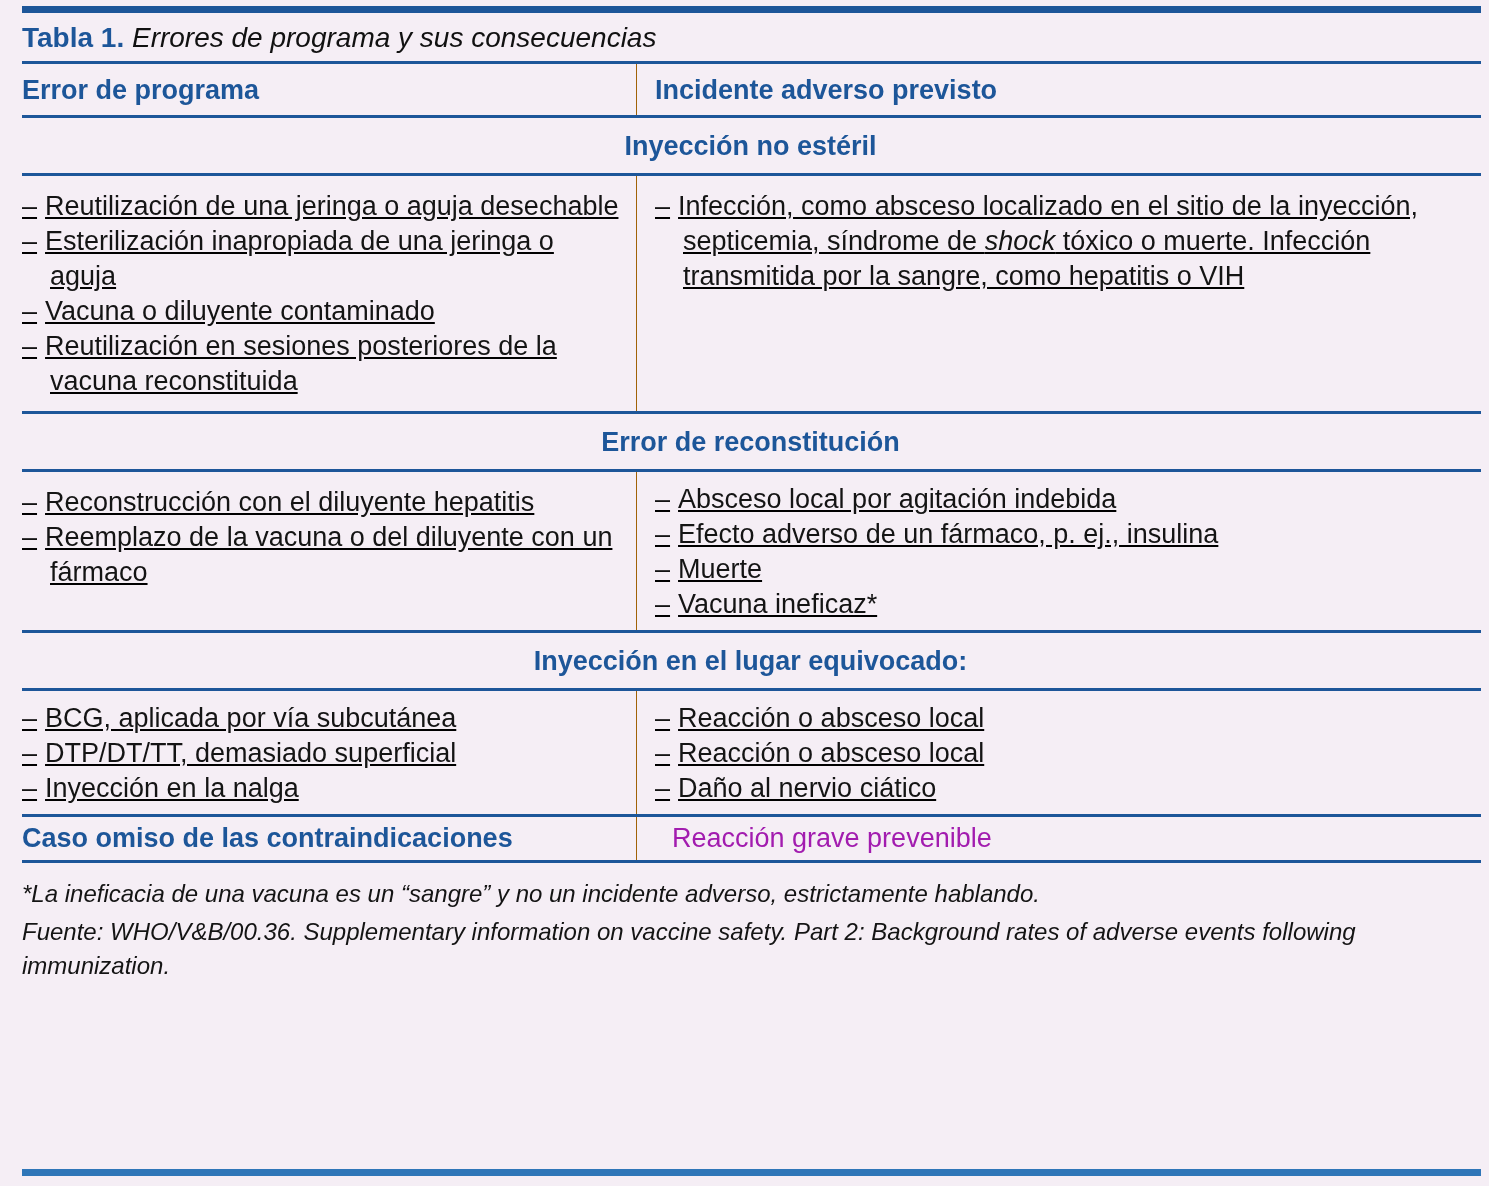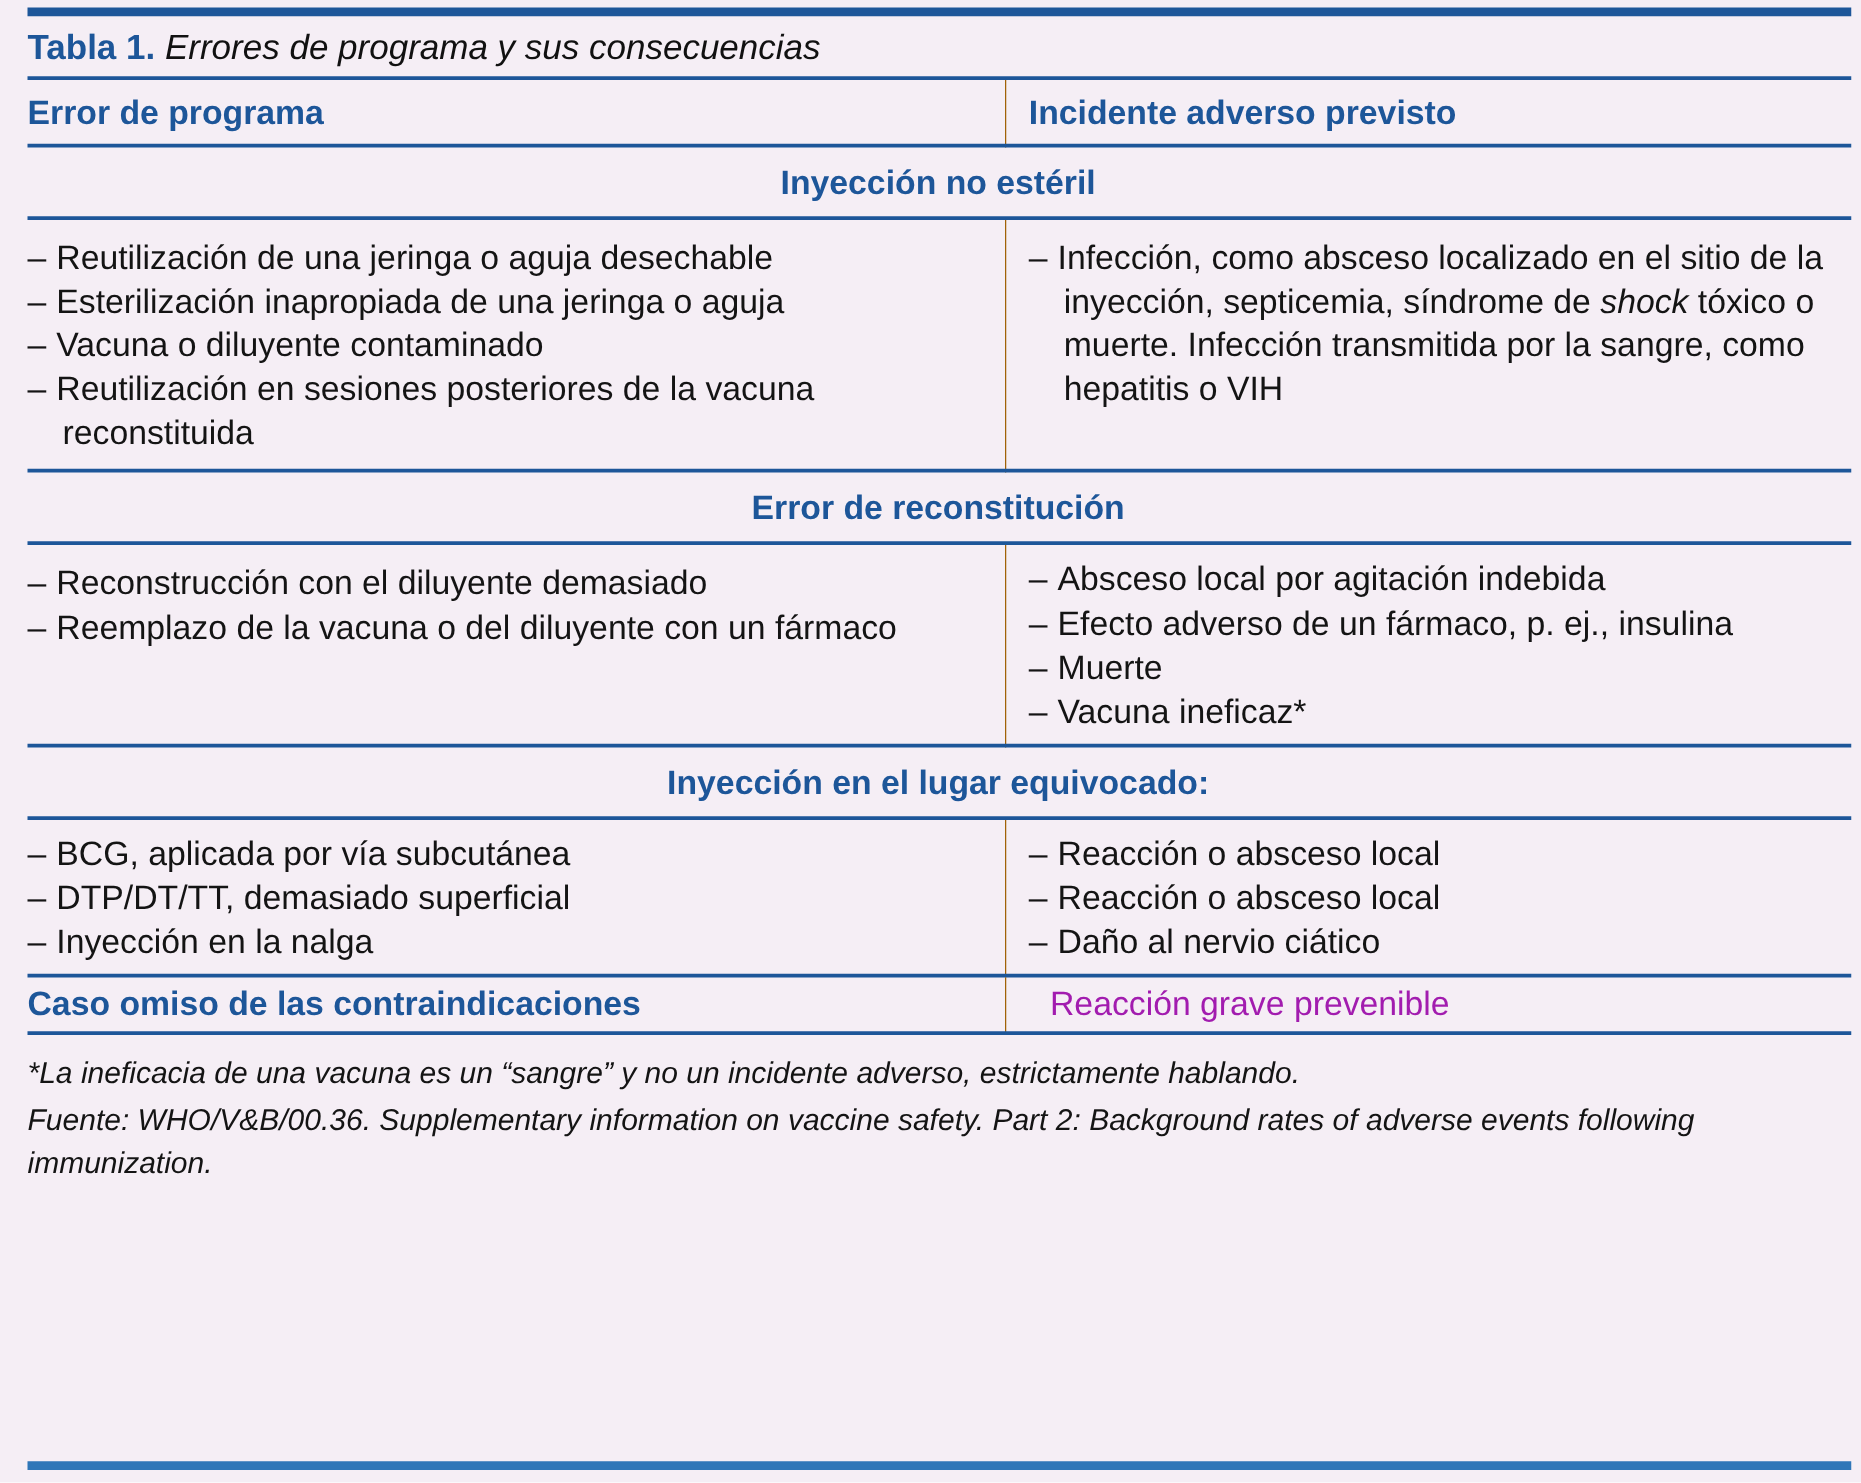--- a/index.html
+++ b/index.html
@@ -48,21 +48,21 @@
   }
   .row.bb::after {
     content: "";
     position: absolute;
     left: 22px; right: 8px; bottom: 0;
     height: 3px;
     background: #1d5699;
   }
 
   .cell-l {
-    width: 804px;
+    width: 636px;
     box-sizing: border-box;
     padding: 0 16px 0 22px;
     position: relative;
   }
   .cell-r {
     flex: 1;
     box-sizing: border-box;
     padding: 0 12px 0 18px;
     position: relative;
     border-left: 1px solid #a16207;
@@ -106,20 +106,21 @@
     font-size: 27px;
     padding-top: 13px;
     padding-bottom: 14px;
   }
 
   
   .lst {
     list-style: none;
     margin: 0;
     padding: 0;
+    text-decoration: underline;
   }
   .lst li {
     font-size: 27px;
     line-height: 1.30;
     color: #141414;
     padding-left: 28px;
     text-indent: -28px;
     margin: 0;
   }
   .lst li .dash { margin-right: 8px; }
@@ -197,21 +198,21 @@
       </div>
     </div>
 
     <div class="row bb">
       <div class="cell-full sechead">Error de reconstitución</div>
     </div>
 
     <div class="row bb">
       <div class="cell-l pad-l">
         <ul class="lst">
-            <li><span class="dash">–</span><span>Reconstrucción con el diluyente demasiado</span></li>
+            <li><span class="dash">–</span><span>Reconstrucción con el diluyente hepatitis</span></li>
             <li><span class="dash">–</span><span>Reemplazo de la vacuna o del diluyente con un fármaco</span></li>
           </ul>
       </div>
       <div class="cell-r pad-s">
         <ul class="lst">
             <li><span class="dash">–</span><span>Absceso local por agitación indebida</span></li>
             <li><span class="dash">–</span><span>Efecto adverso de un fármaco, p. ej., insulina</span></li>
             <li><span class="dash">–</span><span>Muerte</span></li>
             <li><span class="dash">–</span><span>Vacuna ineficaz*</span></li>
           </ul>

